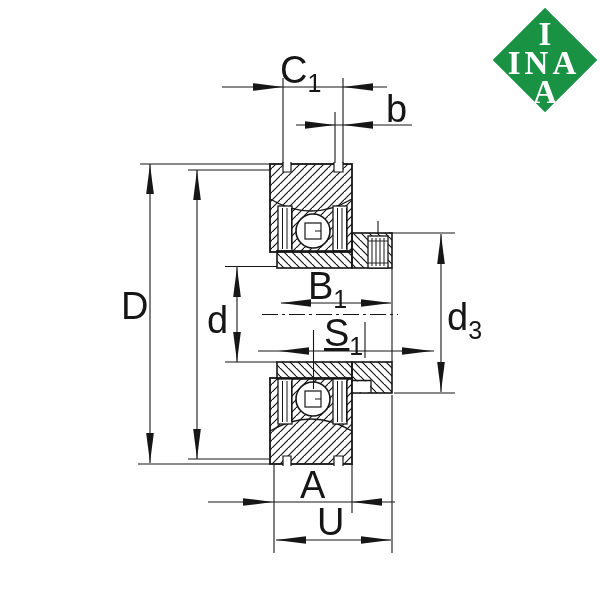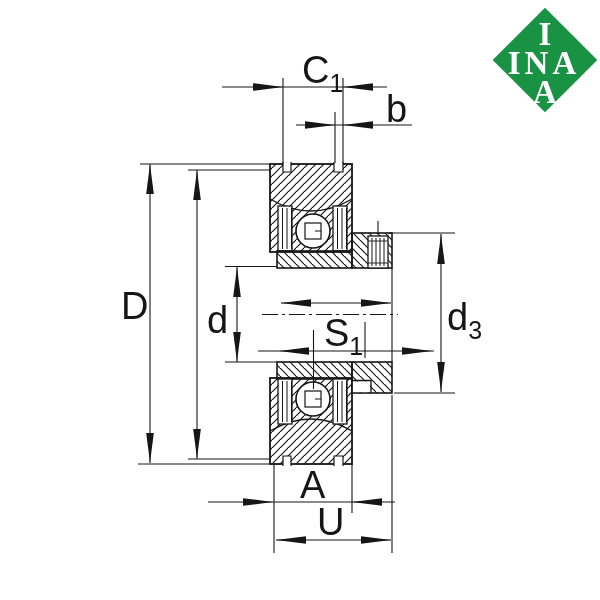--- a/index.html
+++ b/index.html
@@ -177,31 +177,32 @@
     <g>
       <rect x="-37" y="-37" width="74" height="74" transform="translate(545,60) rotate(45)" fill="#199244"></rect>
       <g fill="#ffffff" text-anchor="middle" font-family="Liberation Serif, serif" font-weight="bold">
         <text x="545" y="45" font-size="33">I</text>
         <text x="544" y="74" font-size="33" letter-spacing="4">INA</text>
         <text x="545" y="103" font-size="33">A</text>
       </g>
     </g>
   </svg>
 
-  <div class="dim-label" style="left:302px;top:51px;"><span>C</span><span class="sub">1</span></div>
+  <div class="dim-label" style="left:280px;top:51px;"><span>C</span><span class="sub">1</span></div>
 
   <div class="dim-label" style="left:386px;top:90px;"><span>b</span></div>
 
   <div class="dim-label" style="left:121px;top:287px;"><span>D</span></div>
 
 
   <div class="dim-label" style="left:207px;top:301px;"><span>d</span></div>
 
-
-  <div class="dim-label" style="left:324px;top:314px;"><span>S</span><span class="sub">1</span></div>
+  <div class="dim-label" style="left:308px;top:267px;"><span>B</span><span class="sub">1</span></div>
+
+  <div class="dim-label" style="left:324px;top:314px;text-decoration:underline;"><span>S</span><span class="sub">1</span></div>
 
   <div class="dim-label" style="left:447px;top:298px;"><span>d</span><span class="sub">3</span></div>
 
   <div class="dim-label" style="left:300px;top:466px;"><span>A</span></div>
 
   <div class="dim-label" style="left:317px;top:503px;"><span>U</span></div>
 
 </div>
 
 </body></html>

